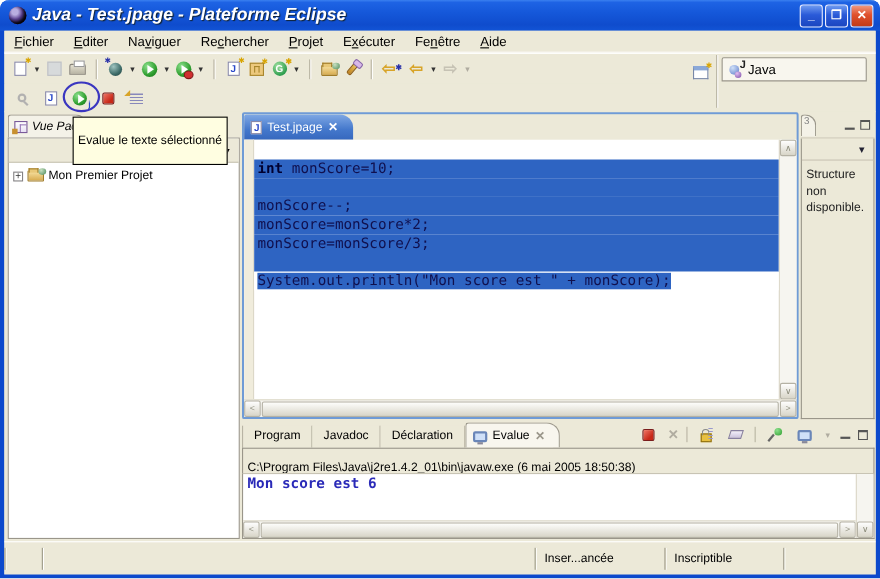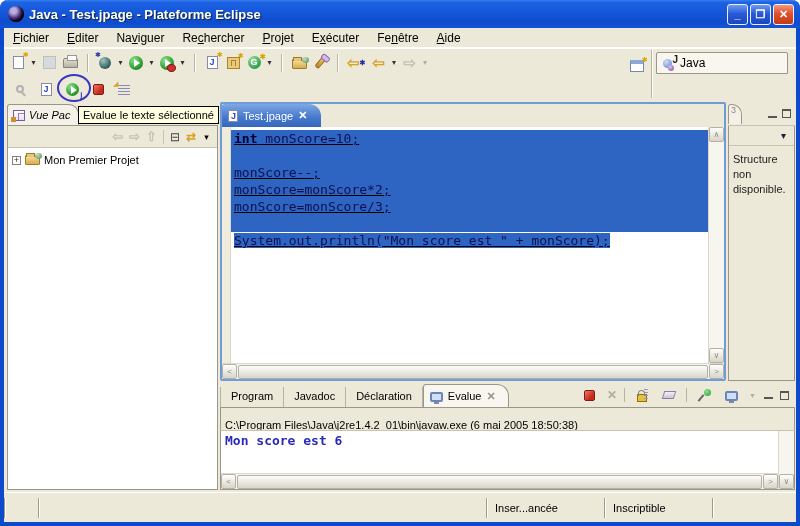--- a/index.html
+++ b/index.html
@@ -7,22 +7,22 @@
   .win { position:relative; width:800px; height:526px; background:#ece9d8;
          border-left:4px solid #0c49cc; border-right:4px solid #0c49cc; border-bottom:4px solid #0c49cc;
          border-radius:8px 8px 0 0; }
   
   .titlebar { position:absolute; top:0; left:-4px; right:-4px; height:28px;
               background:linear-gradient(180deg,#3a80f0 0%,#1e63e4 8%,#1558da 40%,#0f4ccd 80%,#1254d6 100%);
               border-radius:8px 8px 0 0; display:flex; align-items:center; padding:0 6px; }
   .tb-icon { width:16px; height:16px; border-radius:50%; margin:0 5px 0 2px;
              background:radial-gradient(circle at 35% 30%,#b9aee0 0 18%,#5a3f8f 45%,#1a1040 90%); flex:none;
              box-shadow:inset -2px -2px 3px #000; }
-  .tb-title { color:#fff; font-weight:bold; font-size:13px; text-shadow:1px 1px 1px #123; flex:1;
-              white-space:nowrap; overflow:hidden; }
+  .tb-title { color:#fff; font-weight:bold; font-size:16px; text-shadow:1px 1px 1px #123; flex:1;
+              white-space:nowrap; overflow:hidden;font-style:italic; }
   .tb-btns { display:flex; gap:2px; }
   .cap { width:21px; height:21px; border-radius:3px; border:1px solid #eef; color:#fff;
          font-size:11px; line-height:18px; text-align:center; font-weight:bold; }
   .cap.min,.cap.max { background:linear-gradient(180deg,#6f9bf0,#2a5ad8 45%,#1b46c0); }
   .cap.close { background:linear-gradient(180deg,#f09a80,#e0502c 45%,#c23a18); }
   
   .menubar { position:absolute; top:28px; left:0; right:0; height:20px; background:#ece9d8;
              display:flex; align-items:center; font-size:12px; color:#000; border-bottom:1px solid #fff; }
   .menu-item { padding:2px 9px; white-space:nowrap; }
   .mn { text-decoration:underline; }
@@ -93,21 +93,21 @@
   .i-table::before { content:""; position:absolute; inset:2px 0 0 4px; border-left:1px solid #9a7ab8; border-top:1px solid #9a7ab8; }
   .i-table::after { content:""; position:absolute; left:-3px; bottom:-2px; width:5px; height:5px; background:#c89030; }
   
   .pbar { position:absolute; right:4px; top:50px; width:170px; height:48px; display:flex; }
   .pleft { width:30px; display:flex; align-items:flex-start; justify-content:center; padding-top:6px; border-right:1px solid #b8b4a2; box-shadow:1px 0 0 #fff; }
   .plist { flex:1; padding:2px 4px; font-size:12px; }
   .pitem { display:flex; align-items:center; gap:4px; padding:1px 6px; height:22px; }
   .pitem.active { background:#f8f6ee; border:1px solid #9a968a; border-radius:2px 2px 0 0; }
   
   .ellipse-note { position:absolute; left:53px; top:74px; width:34px; height:28px; border:2px solid #3a36c0; border-radius:50%; z-index:40; }
-  .tooltip { position:absolute; left:74px; top:106px; background:#fffee1; border:1px solid #000; font-size:11px; padding:2px 4px; z-index:60; white-space:nowrap; }
+  .tooltip { position:absolute; left:62px; top:106px; background:#fffee1; border:1px solid #000; font-size:11px; padding:15px 4px; z-index:60; white-space:nowrap; }
   
   .main { position:absolute; top:101px; bottom:30px; left:0; right:0; background:#ece9d8; }
   .panel { position:absolute; }
   
   .lpanel { left:3px; top:3px; width:211px; bottom:2px; }
   .ltabrow { height:22px; display:flex; align-items:flex-end; }
   .ltab { display:flex; align-items:center; gap:4px; background:#f4f2e8; border:1px solid #9a968a; border-bottom:none;
           border-radius:3px 10px 0 0; padding:2px 8px 3px 5px; font-size:11px; height:22px; max-width:100px; overflow:hidden; white-space:nowrap;font-style:italic; }
   .lbody { border:1px solid #9a968a; background:#fff; position:absolute; top:21px; left:0; right:0; bottom:0; }
   .lhead { height:22px; background:#ece9d8; border-bottom:1px solid #c8c4b4; display:flex; align-items:center; justify-content:flex-end; gap:6px; padding:0 6px; }
@@ -119,21 +119,21 @@
   .plusbox { width:9px; height:9px; border:1px solid #848284; background:#fff; font-size:9px; line-height:7px; text-align:center; color:#333; flex:none; }
   
   .editor { left:216px; top:1px; width:506px; height:279px; border:2px solid #6f9bd6; border-radius:2px; background:#ece9d8; display:flex; flex-direction:column; }
   .etabbar { height:23px; display:flex; align-items:flex-end; background:#ece9d8; }
   .etab { display:flex; align-items:center; gap:5px; height:23px; padding:0 14px 0 6px;
           background:linear-gradient(180deg,#7fa8e4,#4478cc 60%,#3668be); color:#fff; font-size:11px;
           border-radius:2px 12px 0 0; }
   .etab .close { color:#fff; font-size:11px; font-weight:bold; }
   .econtent { flex:1; display:flex; background:#fff; }
   .ruler { width:9px; background:#f0ecdc; border-right:1px solid #dcd8c8; }
-  .codearea { flex:1; font-family:"DejaVu Sans Mono",monospace; font-size:13px; line-height:17px; padding-top:3px; color:#000; position:relative; overflow:hidden;text-decoration:underline; }
+  .codearea { flex:1; font-family:"DejaVu Sans Mono",monospace; font-size:13px; line-height:17px; padding-top:18px; color:#000; position:relative; overflow:hidden; }
   .cl { height:17px; white-space:pre; padding-left:3px; }
   .cl.sel { background:#2e64c2; color:#10104e; }
   .cl .kw { font-weight:bold; color:#000030; }
   .cl.seltext { background:#fff; }
   .cl.seltext .st { background:#2e64c2; color:#10104e; }
   .vscroll { width:16px; background:#f6f5f0; border-left:1px solid #dcd8c8; display:flex; flex-direction:column; justify-content:space-between; align-items:center; }
   .sbtn { width:15px; height:15px; border:1px solid #b5b2a5; border-radius:2px; background:linear-gradient(#fefefe,#d8d5c8); color:#8b8b7a; font-size:8px; display:flex; align-items:center; justify-content:center; }
   .hscroll { height:16px; background:#f6f5f0; border-top:1px solid #dcd8c8; display:flex; align-items:center; justify-content:space-between; padding:0; }
   .hthumb { flex:1; height:14px; margin:0 1px; border:1px solid #b5b2a5; border-radius:2px; background:linear-gradient(#fdfdfb,#d8d5c8); }
   

